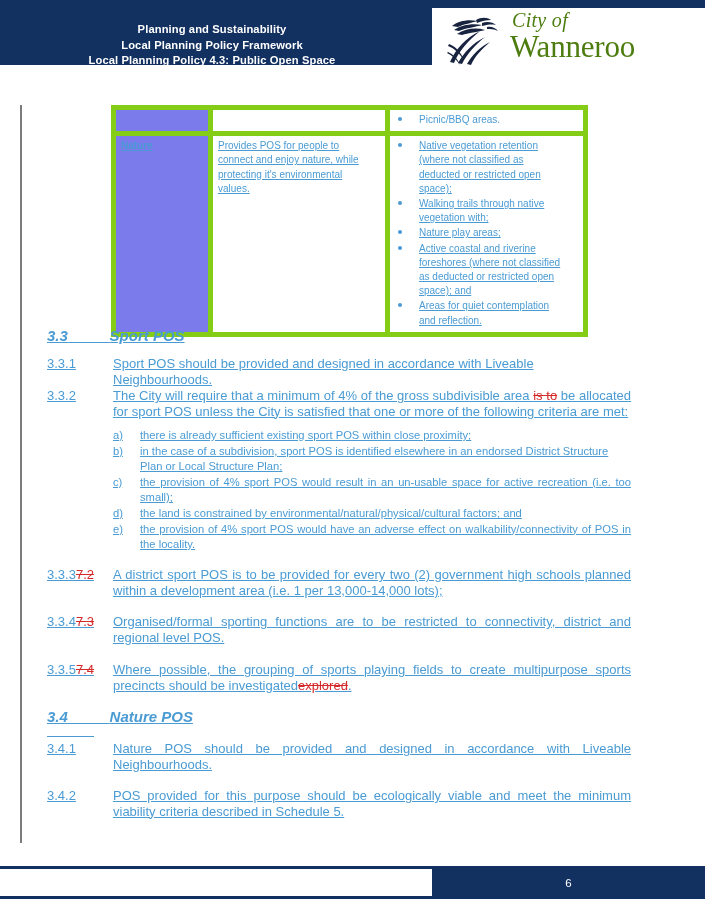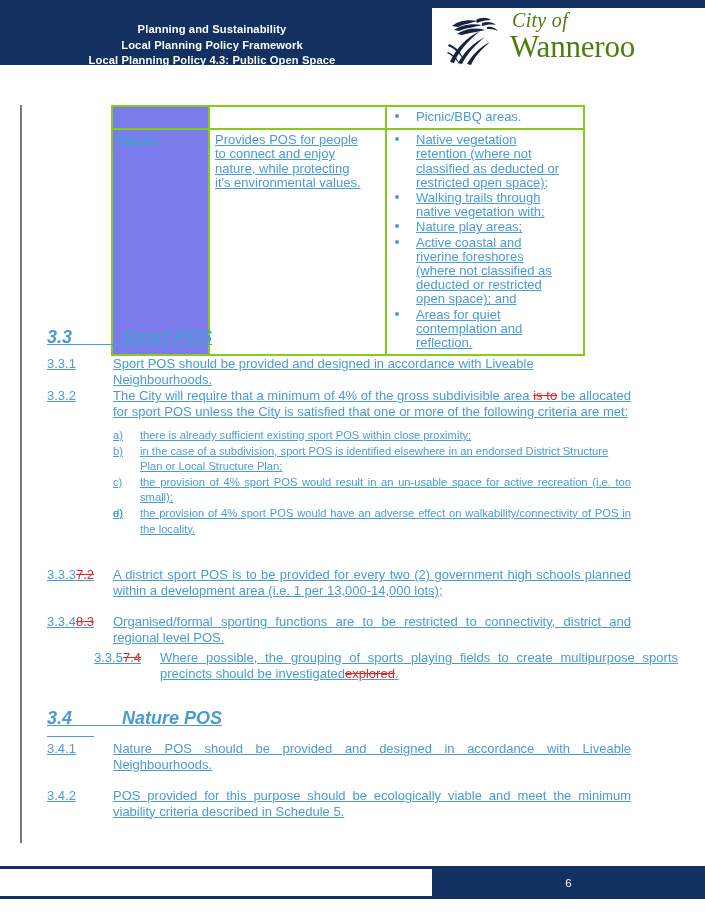--- a/index.html
+++ b/index.html
@@ -92,24 +92,24 @@
   
   .pos-table {
     position: absolute;
     left: 111px;
     top: 14px;
     width: 472px;
     border-collapse: collapse;
     table-layout: fixed;
   }
   .pos-table td {
-    border: 2px solid #84cc16;
+    border: 5px solid #84cc16;
     vertical-align: top;
     padding: 3px 22px 4px 5px;
-    font-size: 13px;
+    font-size: 10px;
     line-height: 14.2px;
     color: #4a9bd4;
   }
   .col-a { width: 97px; }
   .col-b { width: 177px; }
   .col-c { width: 198px; }
 
   .cell-purple { background: #7b7bec; }
 
   .ins { text-decoration: underline; }
@@ -140,21 +140,21 @@
     top: 0;
     width: 705px;
     color: #4a9bd4;
     font-size: 11.2px;
   }
 
   .heading {
     position: absolute;
     font-weight: bold;
     font-style: italic;
-    font-size: 18px;
+    font-size: 15px;
     text-decoration: underline;
     white-space: pre;
   }
 
   .para {
     position: absolute;
     left: 47px;
     width: 584px;
     font-size: 13px;
     line-height: 15.6px;
@@ -353,38 +353,39 @@
       <div class="letter-item">
         <span class="lbl">b)</span>
         <span class="inner">in the case of a subdivision, sport POS is identified elsewhere in an endorsed District Structure Plan or Local Structure Plan;</span>
       </div>
       <div class="letter-item justify">
         <span class="lbl">c)</span>
         <span class="inner">the provision of 4% sport POS would result in an un-usable space for active recreation (i.e. too small);</span>
       </div>
       <div class="letter-item">
         <span class="lbl">d)</span>
+        <span class="inner">the land is constrained by environmental/natural/physical/cultural factors; and</span>
       </div>
       <div class="letter-item justify">
         <span class="lbl">e)</span>
         <span class="inner">the provision of 4% sport POS would have an adverse effect on walkability/connectivity of POS in the locality.</span>
       </div>
     </div>
 
     <div class="para justify" style="top:476px;">
       <span class="num"><span>3.3.3</span><span class="del">7.2</span></span>
       <span class="body">A district sport POS is to be provided for every two (2) government high schools planned within a development area (i.e. 1 per 13,000-14,000 lots);</span>
     </div>
 
     <div class="para justify" style="top:523px;">
-      <span class="num"><span>3.3.4</span><span class="del">8.3</span></span>
+      <span class="num"><span>3.3.4</span><span class="del">7.3</span></span>
       <span class="body">Organised/formal sporting functions are to be restricted to connectivity, district and regional level POS.</span>
     </div>
 
-    <div class="para justify" style="top:559px;margin-left:47px;">
+    <div class="para justify" style="top:571px;">
       <span class="num"><span>3.3.5</span><span class="del">7.4</span></span>
       <span class="body"><span>Where possible, the grouping of sports playing fields to create multipurpose sports precincts should be investigated</span><span class="del">explored</span><span>.</span></span>
     </div>
 
     <div class="heading" style="left:47px; top:617px;"><span>3.4</span>          <span>Nature POS</span></div>
 
     <div class="blank-ins-line" style="top:645px;"></div>
 
     <div class="para justify" style="top:650px;">
       <span class="num">3.4.1</span>

